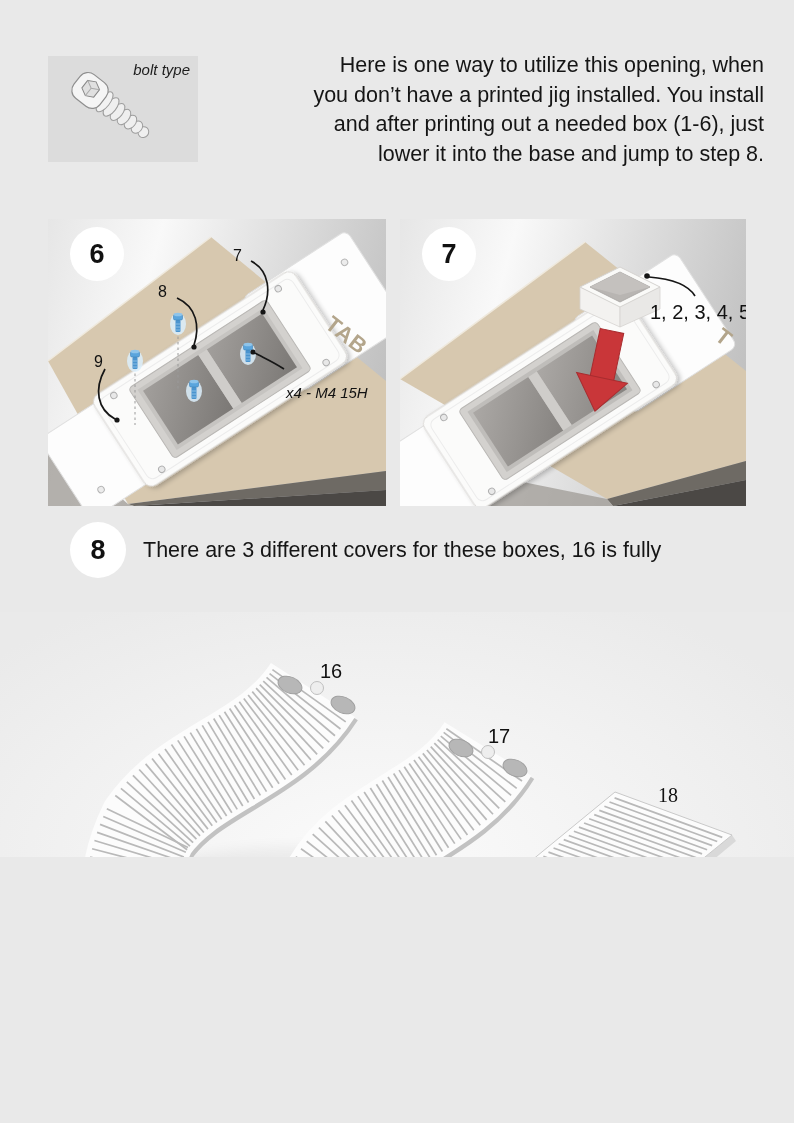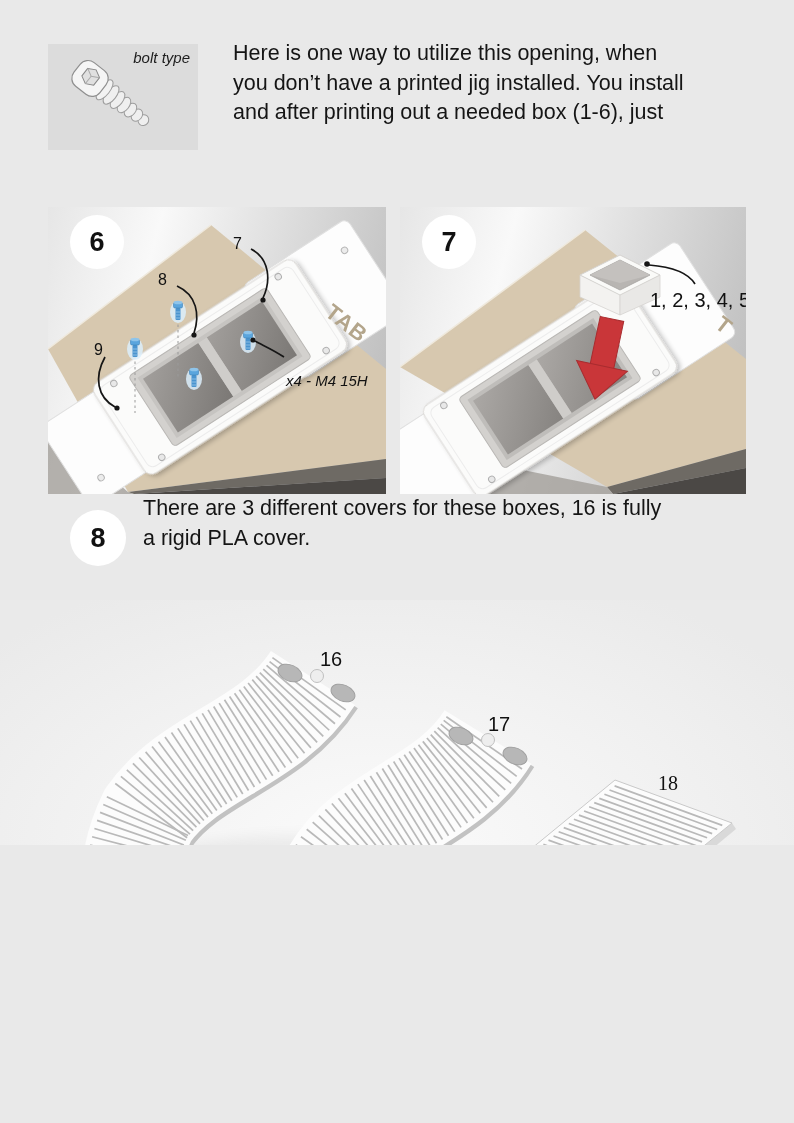--- a/index.html
+++ b/index.html
@@ -1,44 +1,44 @@
 <!DOCTYPE html>
 <html><head>
 <meta charset="utf-8">
 <style>
   html,body{margin:0;padding:0;}
   body{background:#e9e9e9;font-family:"Liberation Sans", sans-serif;}
-  .page{position:relative;width:794px;height:845px;background:#e9e9e9;overflow:hidden;margin:0 auto;}
+  .page{position:relative;width:794px;height:845px;background:#e9e9e9;overflow:hidden;margin:12px auto;}
 
   
   .bolt-box{position:absolute;left:48px;top:44px;width:150px;height:106px;background:#dcdcdc;}
   .bolt-caption{position:absolute;right:8px;top:5px;font-style:italic;font-size:15px;color:#1d1d1d;}
 
   
-  .intro{position:absolute;left:233px;top:39px;width:545px;font-size:21.5px;line-height:29.6px;color:#151515;}
+  .intro{position:absolute;left:219px;top:39px;width:545px;font-size:21.5px;line-height:29.6px;color:#151515;text-align:right;}
 
   
   .panel{position:absolute;top:207px;height:287px;overflow:hidden;
          background:linear-gradient(105deg,#e6e6e6 0%,#f9f9f9 28%,#dedede 58%,#b9b9b9 100%);}
   #panel6{left:48px;width:338px;}
   #panel7{left:400px;width:346px;}
   .panel svg{position:absolute;left:0;top:0;}
   .num-circle{position:absolute;left:22px;top:8px;width:54px;height:54px;border-radius:50%;
               background:#ffffff;display:flex;align-items:center;justify-content:center;
               font-size:27px;font-weight:bold;color:#111;}
   .callout{position:absolute;font-size:16px;color:#111;white-space:nowrap;}
   .callout.small{font-size:15px;}
   .table-text{position:absolute;font-size:22px;font-weight:bold;color:#b3a58b;letter-spacing:1px;
               transform:rotate(38deg);transform-origin:left top;}
 
   
   .step8-circle{position:absolute;left:70px;top:510px;width:56px;height:56px;border-radius:50%;
                 background:#fff;display:flex;align-items:center;justify-content:center;
                 font-size:27px;font-weight:bold;color:#111;}
-  .step8-text{position:absolute;left:143px;top:494px;width:620px;font-size:21.5px;line-height:29.6px;color:#151515;}
+  .step8-text{position:absolute;left:143px;top:524px;width:620px;font-size:21.5px;line-height:29.6px;color:#151515;}
 
   
   .covers-section{position:absolute;left:0;top:600px;width:794px;height:523px;
       background:radial-gradient(ellipse 520px 300px at 47% 48%, #fbfbfb 0%, #f2f2f2 55%, #eaeaea 100%);text-align:center;}
   .cover-label{position:absolute;font-size:20px;color:#111;transform:translateX(-50%);}
 </style>
 </head>
 <body>
 
 <div class="page">
@@ -59,20 +59,21 @@
         <line x1="-3" y1="-2.5" x2="-3" y2="7" stroke="#aaaaaa" stroke-width="1"></line>
       </g>
     </svg>
     <span class="bolt-caption">bolt type</span>
   </div>
 
   <div class="intro">
     <div>Here is one way to utilize this opening, when</div>
     <div>you don’t have a printed jig installed. You install</div>
     <div>and after printing out a needed box (1-6), just</div>
+    <div>lower it into the base and jump to step 8.</div>
   </div>
 
   <div class="panel" id="panel6">
     <svg width="338" height="287" viewBox="0 0 338 287">
       <defs>
         <linearGradient id="cav6" x1="0" y1="0" x2="1" y2="1">
           <stop offset="0" stop-color="#a29f9c"></stop>
             <stop offset="1" stop-color="#7b7875"></stop>
         </linearGradient>
         <filter id="soft6" x="-20%" y="-20%" width="140%" height="140%">
@@ -202,21 +203,20 @@
         <span>7</span>
       </div>
     <span class="callout" style="left:250px;top:82px;font-size:20px;">1, 2, 3, 4, 5 ,6</span>
   </div>
 
   <div class="step8-circle">
       <span>8</span>
     </div>
   <div class="step8-text">
     <div>There are 3 different covers for these boxes, 16 is fully</div>
-    <div>a rigid PLA cover.</div>
   </div>
 
   <div class="covers-section">
     <svg id="covers-svg" width="794" height="523" viewBox="0 0 794 523">
       <defs>
         <filter id="blurS" x="-60%" y="-60%" width="220%" height="220%">
           <feGaussianBlur stdDeviation="7"></feGaussianBlur>
         </filter>
       </defs>
       <g id="covers-root">

